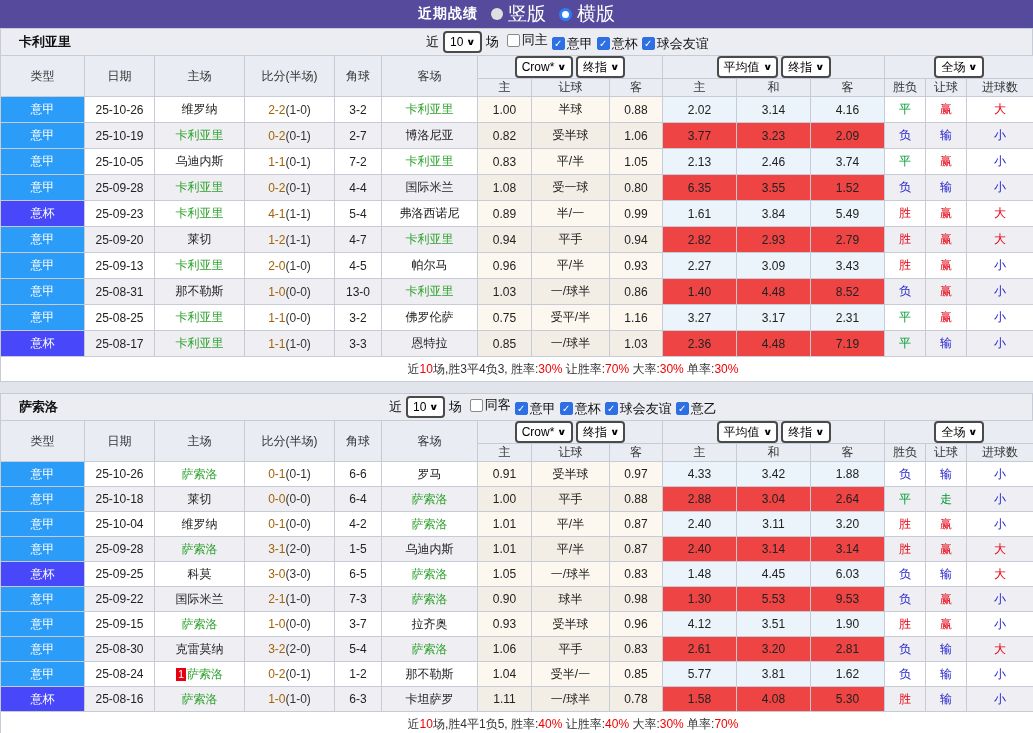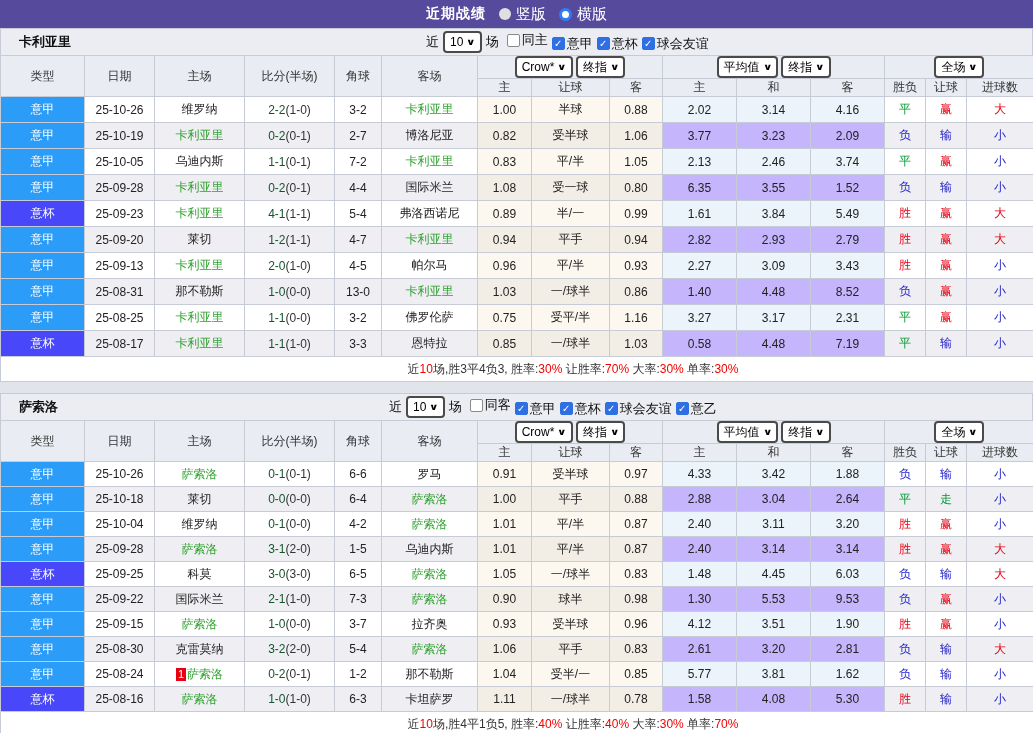--- a/index.html
+++ b/index.html
@@ -1,21 +1,21 @@
 <!DOCTYPE html>
 <html><head>
 <meta charset="utf-8">
 <style>
   html,body{margin:0;padding:0}
   body{width:1033px;height:733px;overflow:hidden;background:#e2e4eb;
        font-family:"Liberation Sans","DejaVu Sans",sans-serif;}
   
   .topbar{height:28px;background:#564a9c;display:flex;align-items:center;justify-content:center;gap:13px;color:#fff}
   .topbar .title{font-size:14px;font-weight:bold;letter-spacing:1px}
-  .radio-group{display:flex;align-items:center;gap:5px;font-size:15px;cursor:default}
+  .radio-group{display:flex;align-items:center;gap:5px;font-size:19px;cursor:default}
   .radio{width:12px;height:12px;border-radius:50%;background:#dfdfdf;display:inline-block;box-sizing:border-box}
   .radio.ring{background:#fff;border:3px solid #2f7df6;width:13px;height:13px}
   
   .sec-head{height:27px;background:#ebedf2;border:1px solid #c6cbd6;border-bottom:none;position:relative;display:flex;align-items:center;box-sizing:border-box}
   .team-name{font-weight:bold;font-size:13px;color:#111;padding-left:18px}
   .filters{position:absolute;display:flex;align-items:center;font-size:13px;color:#111;gap:4px;white-space:nowrap}
   .sec-0 .filters{left:425px}
   .sec-1 .filters{left:388px}
   .cbwrap{display:inline-flex;align-items:center;gap:2px;margin-left:4px}
   .cb{width:13px;height:13px;border:1px solid #8a8a8a;border-radius:2px;background:#fff;display:inline-flex;align-items:center;justify-content:center;font-size:10px;line-height:1;color:#fff;box-sizing:border-box}
@@ -28,25 +28,25 @@
   th,td{border:1px solid #c6cbd6;text-align:center;font-size:12px;color:#222;padding:0;overflow:hidden;white-space:nowrap}
   thead th{background:#e9ecf3;font-weight:normal;color:#333}
   thead tr.grp th{height:21px}
   thead tr.sub th{height:15px}
   tbody td{height:25px;background:#fff}
   .sec-1 tbody td{height:24px}
   tbody tr.alt td{background:#efeff3}
   td.c-odd{background:#fdf8ef}
   tr.alt td.c-odd{background:#f3eee5}
   td.c-avg{background:#eaf4fa}
-  tr.alt td.c-avg{background:#c4b5fd}
+  tr.alt td.c-avg{background:#ef4444}
   td.c-type{color:#fff}
   .team{color:#222}
   .team.focus{color:#2ea12e}
-  .ft{color:#14532d}
+  .ft{color:#a16207}
   .ht{color:#333}
   .redcard{background:#e60012;color:#fff;font-size:11px;padding:0 2px;margin-right:1px;display:inline-block;line-height:13px}
   tr.summary td{height:24px;background:#fff;text-align:center;padding-left:112px;font-size:12px;color:#333}
   tr.summary .red{color:#f20000}
   .sec-gap{height:11px}
 </style>
 </head>
 <body>
 
 <div class="topbar">
@@ -308,21 +308,21 @@
         <tr class="alt">
           <td class="c-type" style="background: rgb(72, 72, 250);">意杯</td>
           <td class="c-date">25-08-17</td>
           <td class="c-team"><span class="team focus">卡利亚里</span></td>
           <td class="c-score"><span class="ft">1-1</span><span class="ht">(1-0)</span></td>
           <td class="c-corner">3-3</td>
           <td class="c-team"><span class="team">恩特拉</span></td>
           <td class="c-odd">0.85</td>
           <td class="c-odd">一/球半</td>
           <td class="c-odd">1.03</td>
-          <td class="c-avg">0.58</td>
+          <td class="c-avg">2.36</td>
           <td class="c-avg">4.48</td>
           <td class="c-avg">7.19</td>
           <td class="c-res" style="color: rgb(0, 153, 51);">平</td>
           <td class="c-res" style="color: rgb(34, 34, 204);">输</td>
           <td class="c-res" style="color: rgb(34, 34, 204);">小</td>
         </tr>
       </tbody>
     <tfoot>
       <tr class="summary">
           <td colspan="15"><span><span>近</span><span class="red">10</span><span>场,胜3平4负3, 胜率:</span><span class="red">30%</span><span> 让胜率:</span><span class="red">70%</span><span> 大率:</span><span class="red">30%</span><span> 单率:</span><span class="red">30%</span></span></td>

